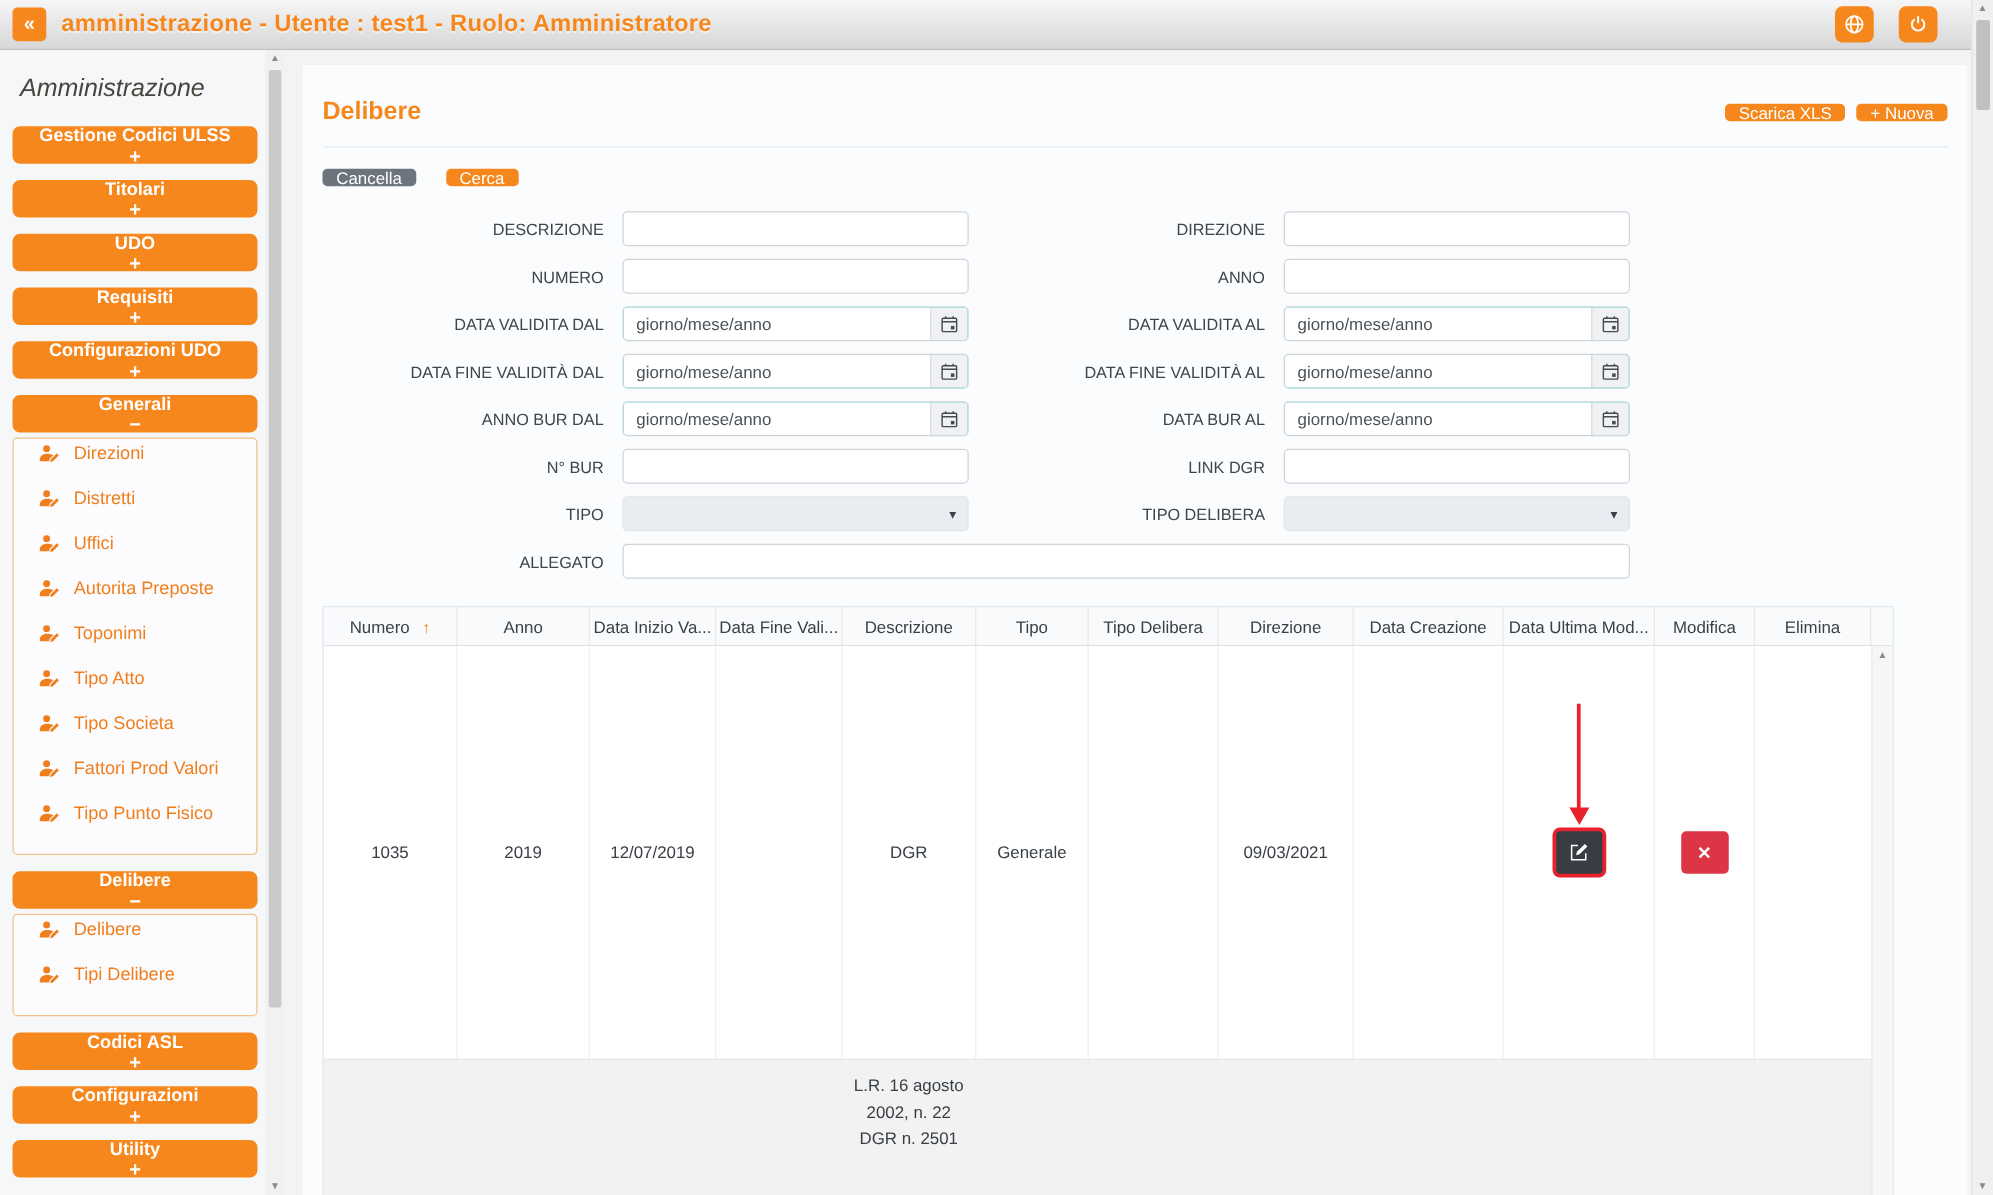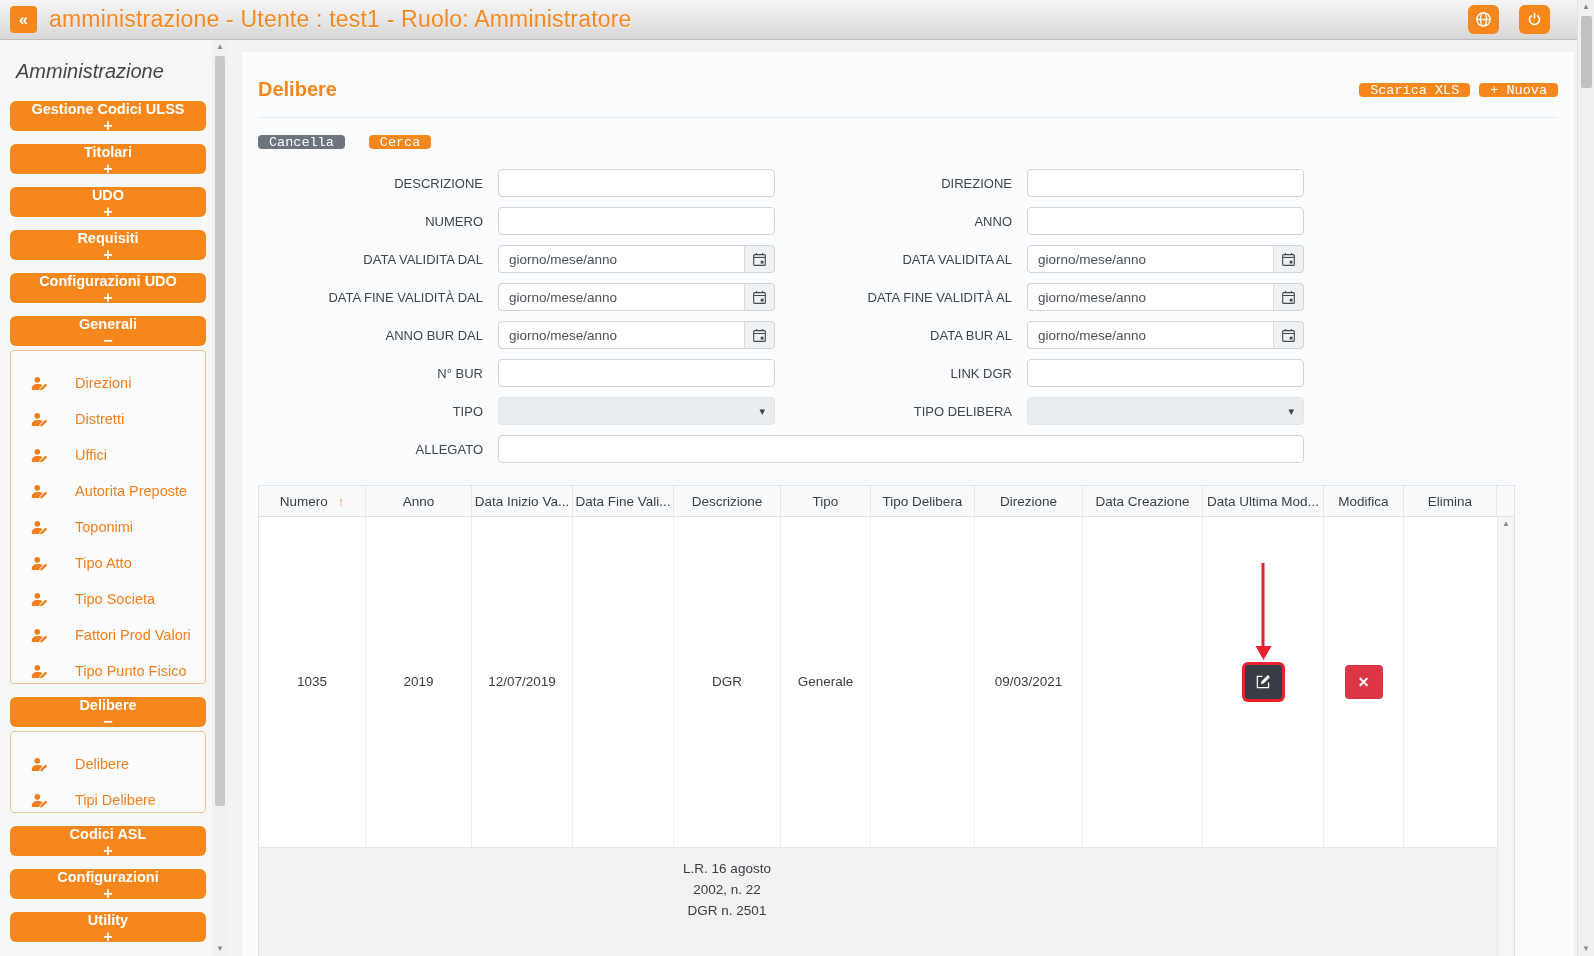--- a/index.html
+++ b/index.html
@@ -6,56 +6,56 @@
   html,body { width:1594px; height:956px; overflow:hidden; background:#e9eaec;
               font-family:"Liberation Sans","DejaVu Sans",sans-serif; }
   .app { position:relative; width:1594px; height:956px; display:flex; flex-direction:column; overflow:hidden; background:#f2f3f5; }
 
   
   .topbar { height:40px; flex:0 0 40px; display:flex; align-items:center; gap:12px;
             padding:0 44px 0 10px; background:linear-gradient(#f6f6f6,#d7d7d7);
             border-bottom:1px solid #bdbdbd; }
   .collapse-btn { width:27px; height:27px; border:none; border-radius:4px; background:#f6871d;
                   color:#fff; font-size:16px; font-weight:bold; line-height:25px; cursor:pointer; }
-  .topbar-title { color:#f6871d; font-size:23px; font-weight:normal; letter-spacing:.2px;
+  .topbar-title { color:#f6871d; font-size:19px; font-weight:bold; letter-spacing:.2px;
                   text-shadow:0 1px 0 rgba(255,255,255,.6); flex:1; white-space:nowrap; }
   .topbar-icon-btn { width:31px; height:29px; border:none; border-radius:6px; background:#f6871d;
                      display:flex; align-items:center; justify-content:center; cursor:pointer; margin-left:8px; }
 
   
   .main-row { flex:1; display:flex; min-height:0; }
 
   
   .sidebar { width:228px; flex:0 0 228px; background:#f6f7f8; display:flex; overflow:hidden; }
   .side-content { flex:1; padding:8px 6px 0 10px; overflow:hidden; }
   .side-title { font-size:20px; color:#4a443e; padding:12px 0 18px 6px;font-style:italic; }
   .acc { height:30px; background:#f6871d; border-radius:6px; margin-bottom:13px; padding:0 13px;
          display:flex; align-items:center; justify-content:space-between; cursor:pointer;flex-direction:column; }
   .acc-label { color:#fff; font-size:14.5px; font-weight:bold; }
   .acc-toggle { color:#fff; font-size:16px; font-weight:bold; }
   .panel { border:1px solid #f2c18e; border-radius:4px; background:#fcfcfe; margin:-9px 0 13px 0; padding:4px 0; }
-  .sub-item { height:36px; display:flex; align-items:flex-end; gap:26px; padding-left:20px; cursor:pointer; }
+  .sub-item { height:36px; display:flex; align-items:flex-start; gap:10px; padding-left:20px; cursor:pointer; }
   .sub-item span.lbl { color:#f07e1c; font-size:14.5px; }
   .sub-icon { display:flex; }
   .side-bottom-title { font-size:20px; color:#4a443e; padding:14px 0 0 6px; }
   .side-scroll { width:16px; flex:0 0 16px; background:#f1f1f1; display:flex; flex-direction:column; align-items:center; }
   .scroll-arrow { height:14px; font-size:8px; color:#8a8a8a; line-height:14px; width:100%; text-align:center; }
   .side-thumb { width:10px; flex:0 0 750px; margin-top:2px; background:#c9c9c9; border-radius:2px; }
   .side-track { flex:1; }
 
   
   .content { flex:1; min-width:0; padding:12px 20px 0 14px; background:#f2f3f5; overflow:hidden; }
   .card { background:#fbfcfd; height:calc(100% + 20px); padding:0 16px; }
 
   .title-row { height:66px; display:flex; align-items:center; justify-content:space-between;
                border-bottom:1px solid #e5eaef; padding-top:10px; }
   .page-title { color:#f6871d; font-size:20px; }
   .title-actions { display:flex; gap:9px; }
   .btn { border:none; border-radius:4px; color:#fff; font-size:13.5px; height:14px; padding:0 11px;
-         cursor:pointer; font-family:Liberation Mono, monospace; }
+         cursor:pointer; font-family:Liberation Sans, sans-serif; }
   .btn-orange { background:#f6871d; }
   .btn-gray { background:#6c757d; }
   .actions-row { display:flex; justify-content:flex-start; gap:24px; margin:17px 60px 0 0; }
 
   
   .form-grid { display:grid; grid-template-columns:225px 277px 222px 277px; column-gap:15px; row-gap:10px;
                margin-top:20px; align-items:center; }
   .flabel { font-size:13px; color:#3f454c; text-align:right; white-space:nowrap; }
   .txt { width:100%; height:28px; border:1px solid #ced4da; border-radius:4px; background:#fff;
          padding:0 10px; font-size:13.5px; color:#333; font-family:inherit; outline:none; }

